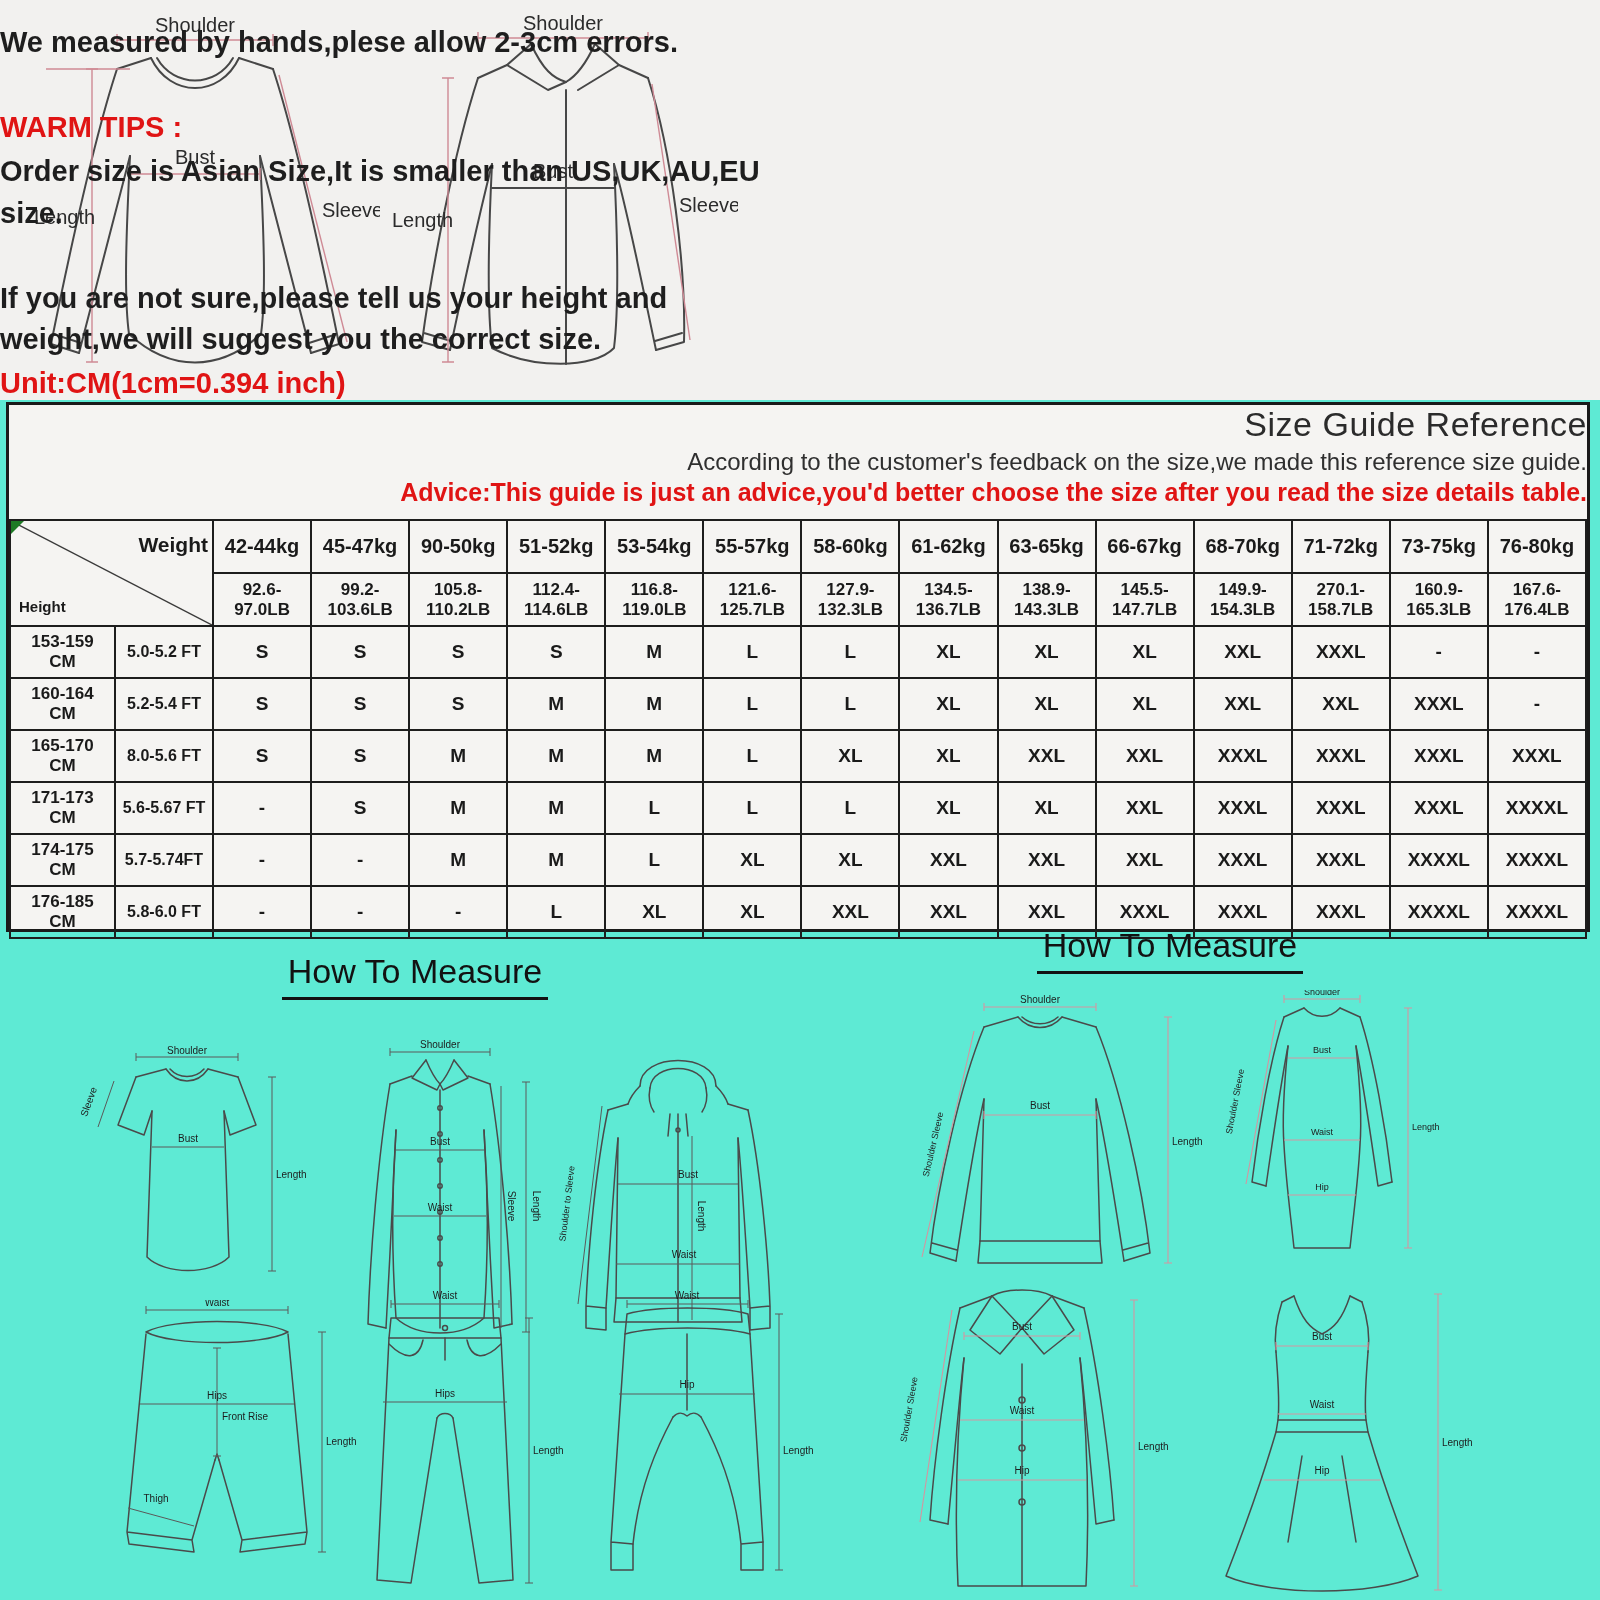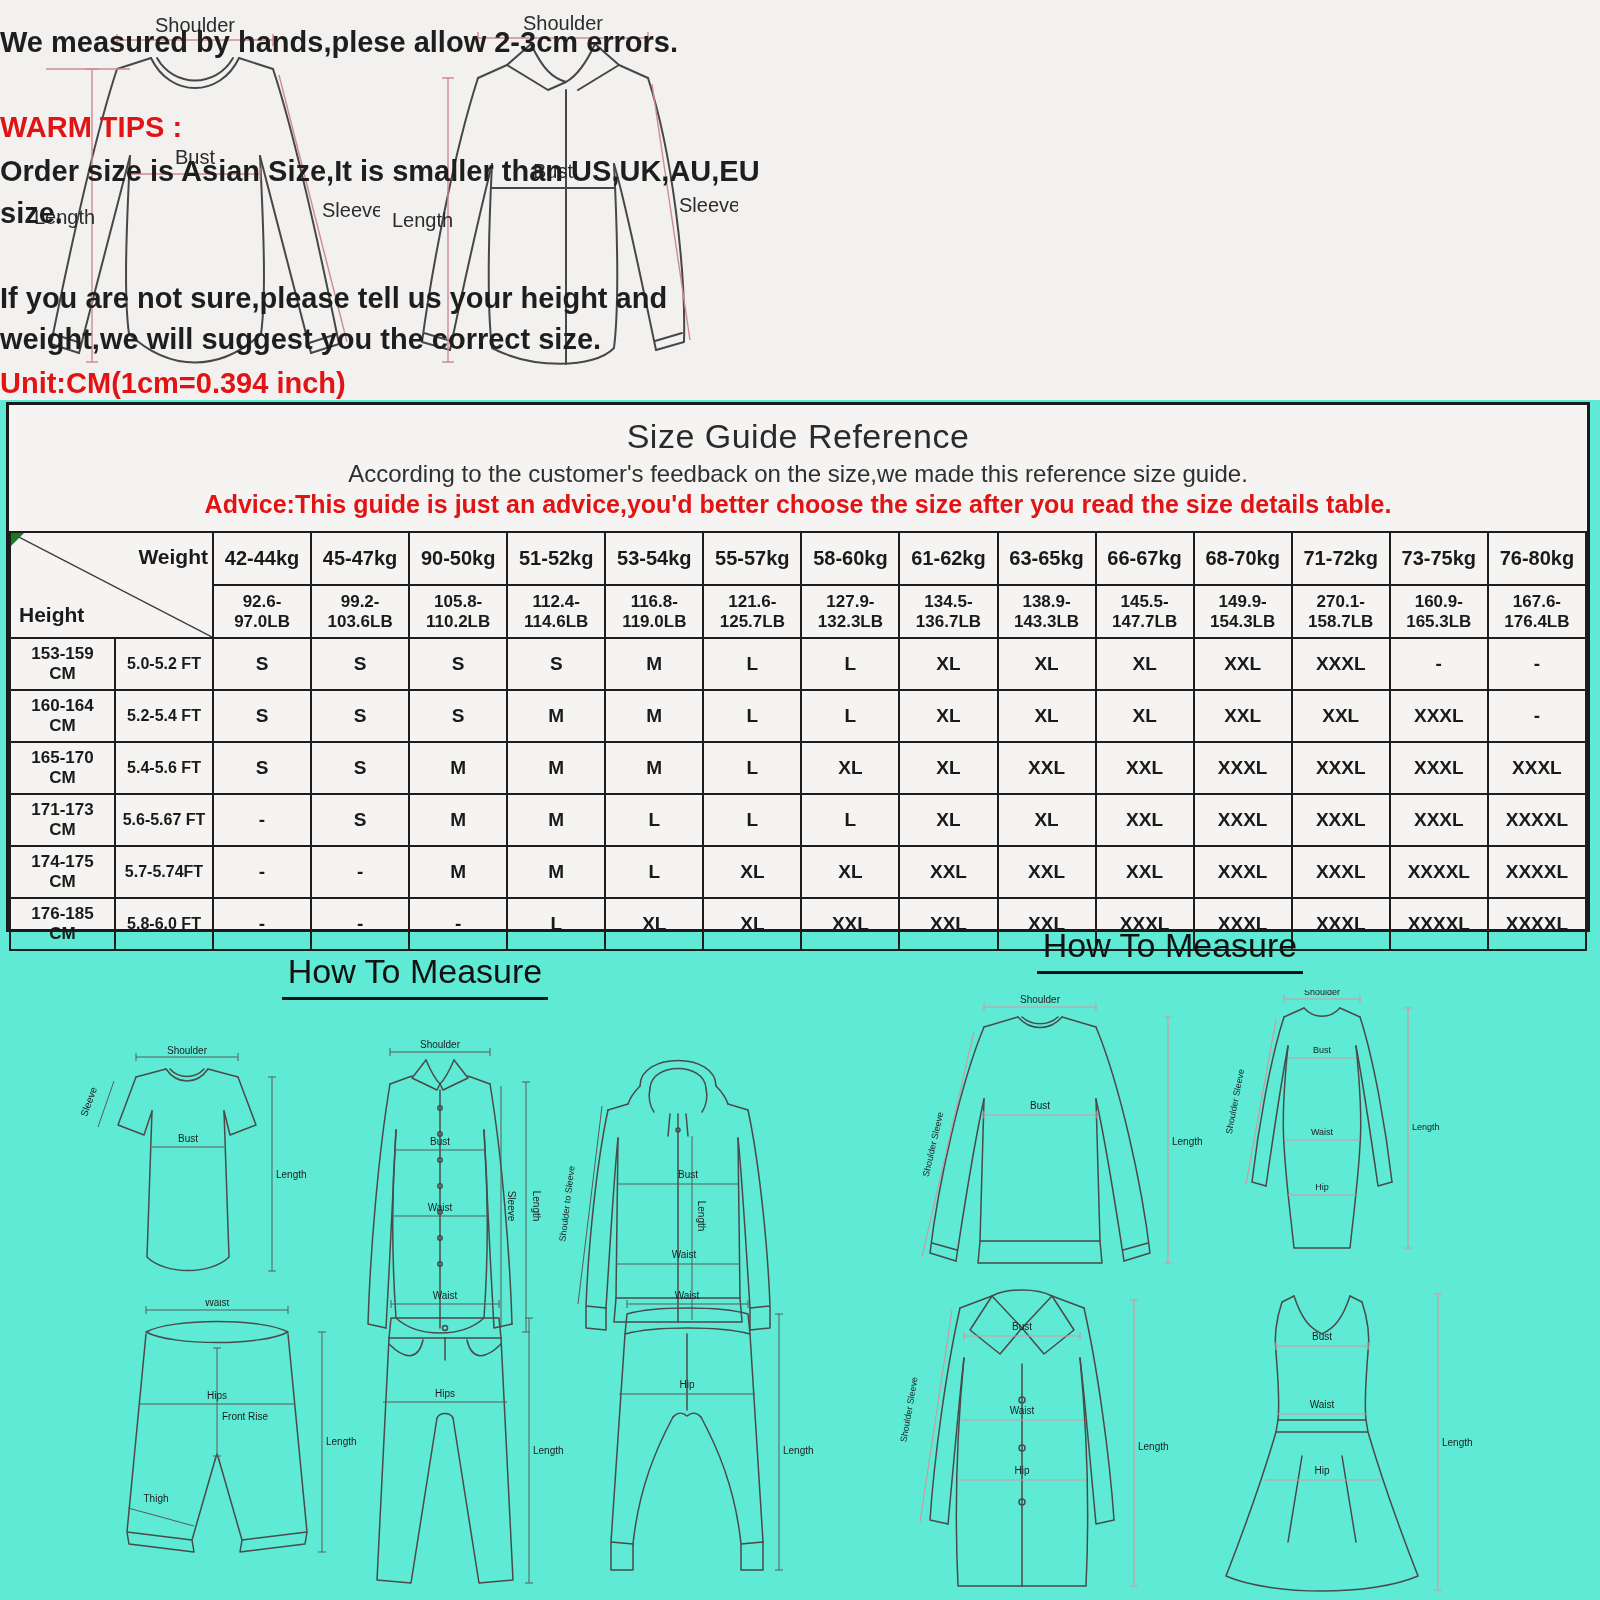--- a/index.html
+++ b/index.html
@@ -21,39 +21,39 @@
   
   .notes{position:absolute;left:808;top:22px;width:766px;}
   .notes p{margin:0;font-size:29px;line-height:1.42;font-weight:600;color:#1e1e1e;}
   .n-red-title{color:#e01414 !important;font-weight:700 !important;}
   .n-red{color:#e01414 !important;}
   .mb-lg{margin-bottom:44px !important;}
   .mb-xs{margin-bottom:3px !important;}
   
   .sgbox{position:absolute;left:6px;top:402px;width:1584px;height:530px;border:3px solid #1a1a1a;
          background:#f5f4f2;box-sizing:border-box;}
-  .sg-head{height:114px;text-align:center;padding-top:12px;}
+  .sg-head{height:114px;text-align:right;padding-top:0;}
   .sg-title{font-size:34px;letter-spacing:.5px;color:#2b2b2b;font-weight:500;margin:0;}
   .sg-sub{font-size:24px;color:#2f2f2f;margin:4px 0 0 0;}
   .sg-advice{font-size:25px;color:#e01414;font-weight:700;margin:2px 0 11px 0;}
   table.sg{width:100%;border-collapse:collapse;table-layout:fixed;}
   table.sg th,table.sg td{border:2px solid #1d1d1d;text-align:center;vertical-align:middle;
        font-weight:700;color:#1a1a1a;padding:0;}
   th.kg{font-size:20px;height:50px;}
   th.lb{font-size:17px;height:50px;line-height:1.15;white-space:pre-line;}
   td.cm{font-size:17px;white-space:pre-line;line-height:1.2;}
   td.ft{font-size:16px;}
   td.sz{font-size:19px;}
   tr.datarow{height:52px;}
   .diagcell{position:relative;width:100%;height:100%;min-height:104px;}
   .diagcell svg.diag{position:absolute;left:0;top:0;width:100%;height:100%;}
   .corner-tri{position:absolute;left:0;top:0;width:0;height:0;
       border-top:13px solid #1d7a24;border-right:13px solid transparent;}
   .w-lab{position:absolute;right:4px;top:12px;font-size:21px;font-weight:700;}
-  .h-lab{position:absolute;left:8px;bottom:10px;font-size:21px;font-weight:700;}
+  .h-lab{position:absolute;left:8px;bottom:10px;font-size:15px;font-weight:700;}
   
   .hmt{position:absolute;text-align:center;}
   .hmt span{display:inline-block;font-size:34px;color:#121212;border-bottom:3px solid #121212;
       padding:0 6px 6px 6px;}
 </style>
 </head>
 <body>
 
 <div class="canvas">
 
@@ -233,21 +233,21 @@
             <td class="sz">XL</td>
             <td class="sz">XL</td>
             <td class="sz">XXL</td>
             <td class="sz">XXL</td>
             <td class="sz">XXXL</td>
             <td class="sz">-</td>
           </tr>
           <tr class="datarow">
             <td class="cm">165-170
 CM</td>
-            <td class="ft">5.4-5.6 FT</td>
+            <td class="ft">8.0-5.6 FT</td>
             <td class="sz">S</td>
             <td class="sz">S</td>
             <td class="sz">M</td>
             <td class="sz">M</td>
             <td class="sz">M</td>
             <td class="sz">L</td>
             <td class="sz">XL</td>
             <td class="sz">XL</td>
             <td class="sz">XXL</td>
             <td class="sz">XXL</td>

